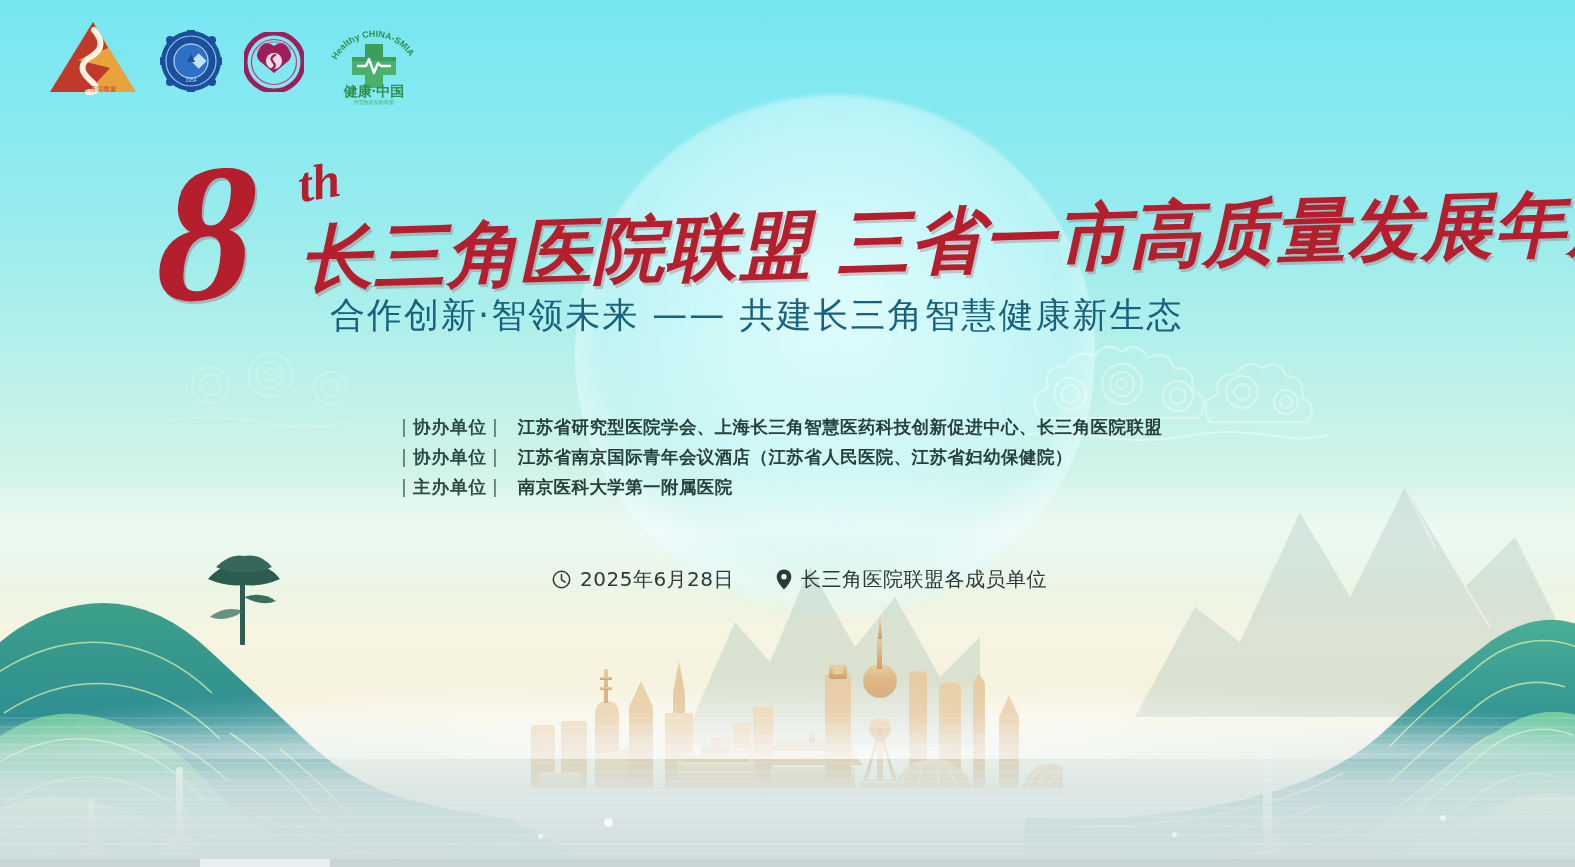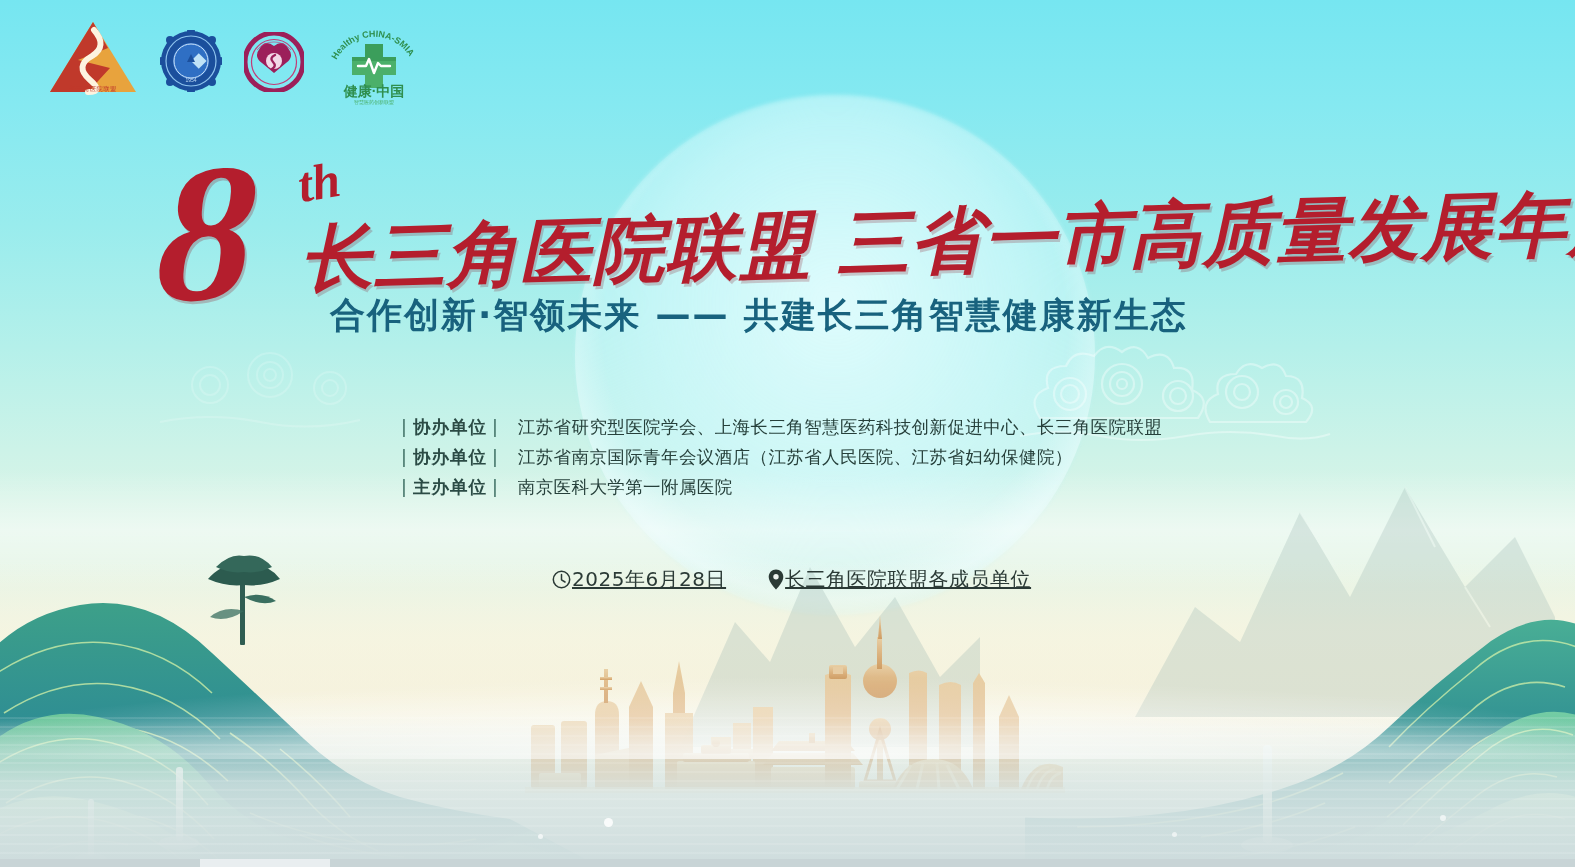--- a/index.html
+++ b/index.html
@@ -126,21 +126,21 @@
     letter-spacing:1px;
     color:#b41e2d;
     white-space:nowrap;
     transform:rotate(-1.6deg);
     text-shadow:2px 3px 0 rgba(130,18,30,.22);
   }
 
   .sub-title{
     position:absolute; left:330px; top:292px; z-index:32;
     font-family:"DejaVu Sans","Liberation Sans",sans-serif;
-    font-size:35px; font-weight:700;
+    font-size:35px; font-weight:400;
     letter-spacing:2px;
     color:#18627e;
     white-space:nowrap;
     text-align:center;
   }
 
   
   .org-block{
     position:absolute; left:396px; top:412px; z-index:32;
     font-family:"DejaVu Sans","Liberation Sans",sans-serif;
@@ -148,30 +148,30 @@
   }
   .org-line{
     display:flex; align-items:baseline;
     font-size:17.5px; line-height:30px; white-space:nowrap;
   }
   .org-key{
     display:inline-flex; align-items:baseline;
     font-weight:700; color:#2b4b45; letter-spacing:1px;
   }
   .org-key .bar{ color:#3a6b60; font-weight:400; padding:0 5px; }
-  .org-val{ margin-left:14px; font-weight:400; color:#26403b; letter-spacing:.4px;}
+  .org-val{ margin-left:14px; font-weight:700; color:#26403b; letter-spacing:.4px;}
 
   
   .meta-row{
     position:absolute; left:552px; top:566px; z-index:32;
     display:flex; align-items:center; gap:42px;
     font-family:"DejaVu Sans","Liberation Sans",sans-serif;
     font-size:20px; color:#2b3a36; letter-spacing:.5px;
   }
-  .meta-item{ display:flex; align-items:center; gap:1px; white-space:nowrap;text-decoration:underline;}
+  .meta-item{ display:flex; align-items:center; gap:9px; white-space:nowrap;}
   .meta-item svg{ display:block; }
 
   
   .skyline{
     position:absolute; left:525px; bottom:70px; width:540px; height:200px;
     z-index:20; opacity:.95;
   }
   .skyline svg{ width:100%; height:100%; display:block; }
 
   

